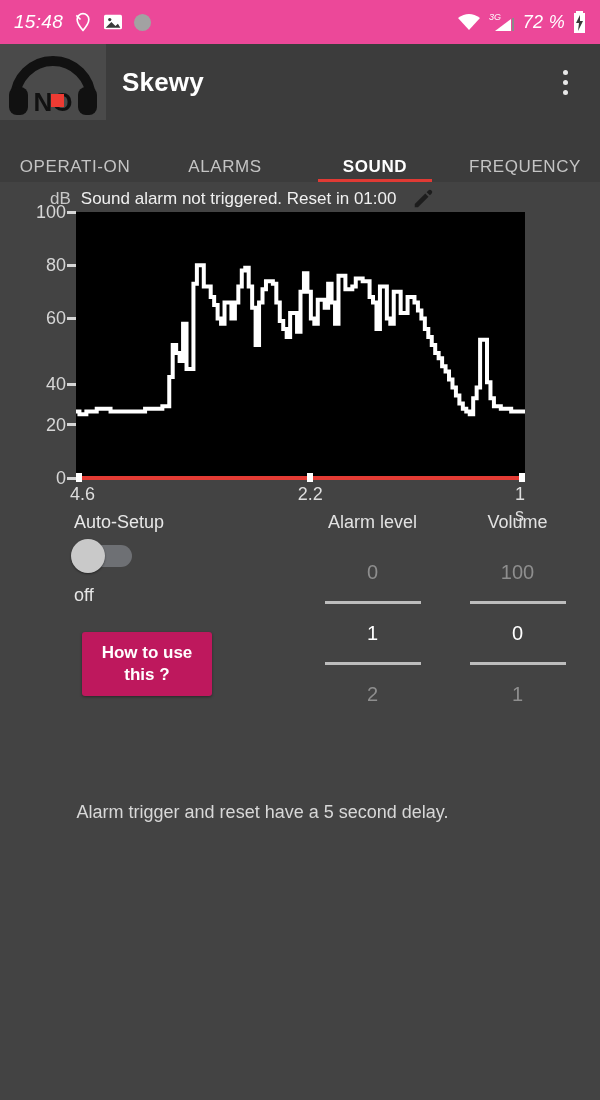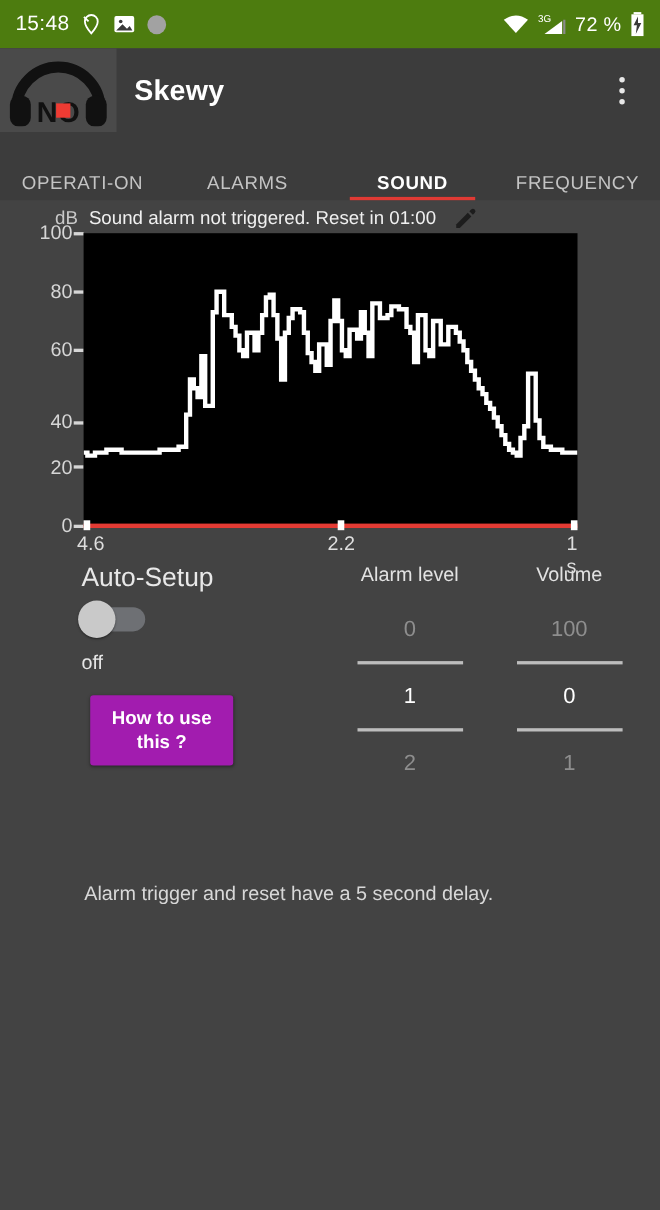--- a/index.html
+++ b/index.html
@@ -6,24 +6,25 @@
   html, body {
     width: 600px; height: 1100px;
     background: #434343;
     font-family: "Liberation Sans", sans-serif;
     overflow: hidden;
   }
   .screen { position: relative; width: 600px; height: 1100px; background: #434343; }
 
   
   .statusbar {
-    height: 44px; background: #4d7c0f;
+    height: 44px; background: #ec4899;
     display: flex; align-items: center;
     padding: 0 14px;
     color: #ffffff;
+    font-style: italic;
   }
   .sb-left { display: flex; align-items: center; gap: 10px; }
   .sb-right { margin-left: auto; display: flex; align-items: center; gap: 8px; }
   .sb-time { font-size: 19px; letter-spacing: .3px; }
   .sb-ico { display: inline-flex; align-items: center; justify-content: center; }
   .sb-pct { font-size: 18px; letter-spacing: .3px; }
 
   
   .appbar {
     height: 76px; background: #3c3c3c;
@@ -100,35 +101,35 @@
     position: absolute; left: 76px; top: 272px; width: 449px; height: 28px;
   }
   .x-tick { position: absolute; font-size: 18px; color: #dedede; top: 0; }
 
   
   .controls { position: relative; padding: 0 0 0 0; }
   .col-heads { display: flex; position: absolute; top: 0; left: 300px; width: 290px; }
   .col-head { flex: 1 1 0; text-align: center; font-size: 18px; color: #e2e2e2; }
 
   .auto-block { position: absolute; left: 74px; top: 0; width: 220px; }
-  .auto-label { font-size: 24px; color: #e8e8e8; }
+  .auto-label { font-size: 18px; color: #e8e8e8; }
   .switch {
     margin-top: 12px; width: 58px; height: 22px; border-radius: 11px;
     background: #6e7074; position: relative;
   }
   .switch .thumb {
     position: absolute; left: -3px; top: -6px;
     width: 34px; height: 34px; border-radius: 50%;
     background: #c9c9c9; box-shadow: 0 1px 2px rgba(0,0,0,.45);
   }
   .auto-state { margin-top: 18px; font-size: 18px; color: #e6e6e6; }
 
   .howto {
     position: absolute; left: 82px; top: 120px;
-    background: #a21caf; color: #ffffff; font-weight: bold;
+    background: #be185d; color: #ffffff; font-weight: bold;
     font-size: 17px; line-height: 1.3; text-align: center;
     padding: 10px 14px; border-radius: 3px; width: 130px;
     box-shadow: 0 1px 3px rgba(0,0,0,.4);
   }
 
   .pickers { position: absolute; left: 300px; top: 40px; width: 290px; display: flex; }
   .picker { flex: 1 1 0; display: flex; flex-direction: column; align-items: center; }
   .pk-val { font-size: 20px; height: 40px; line-height: 40px; color: #ffffff; }
   .pk-val.dim { color: #8e8e8e; }
   .pk-rule { width: 96px; height: 3px; background: #bdbdbd; margin: 9px 0; }

